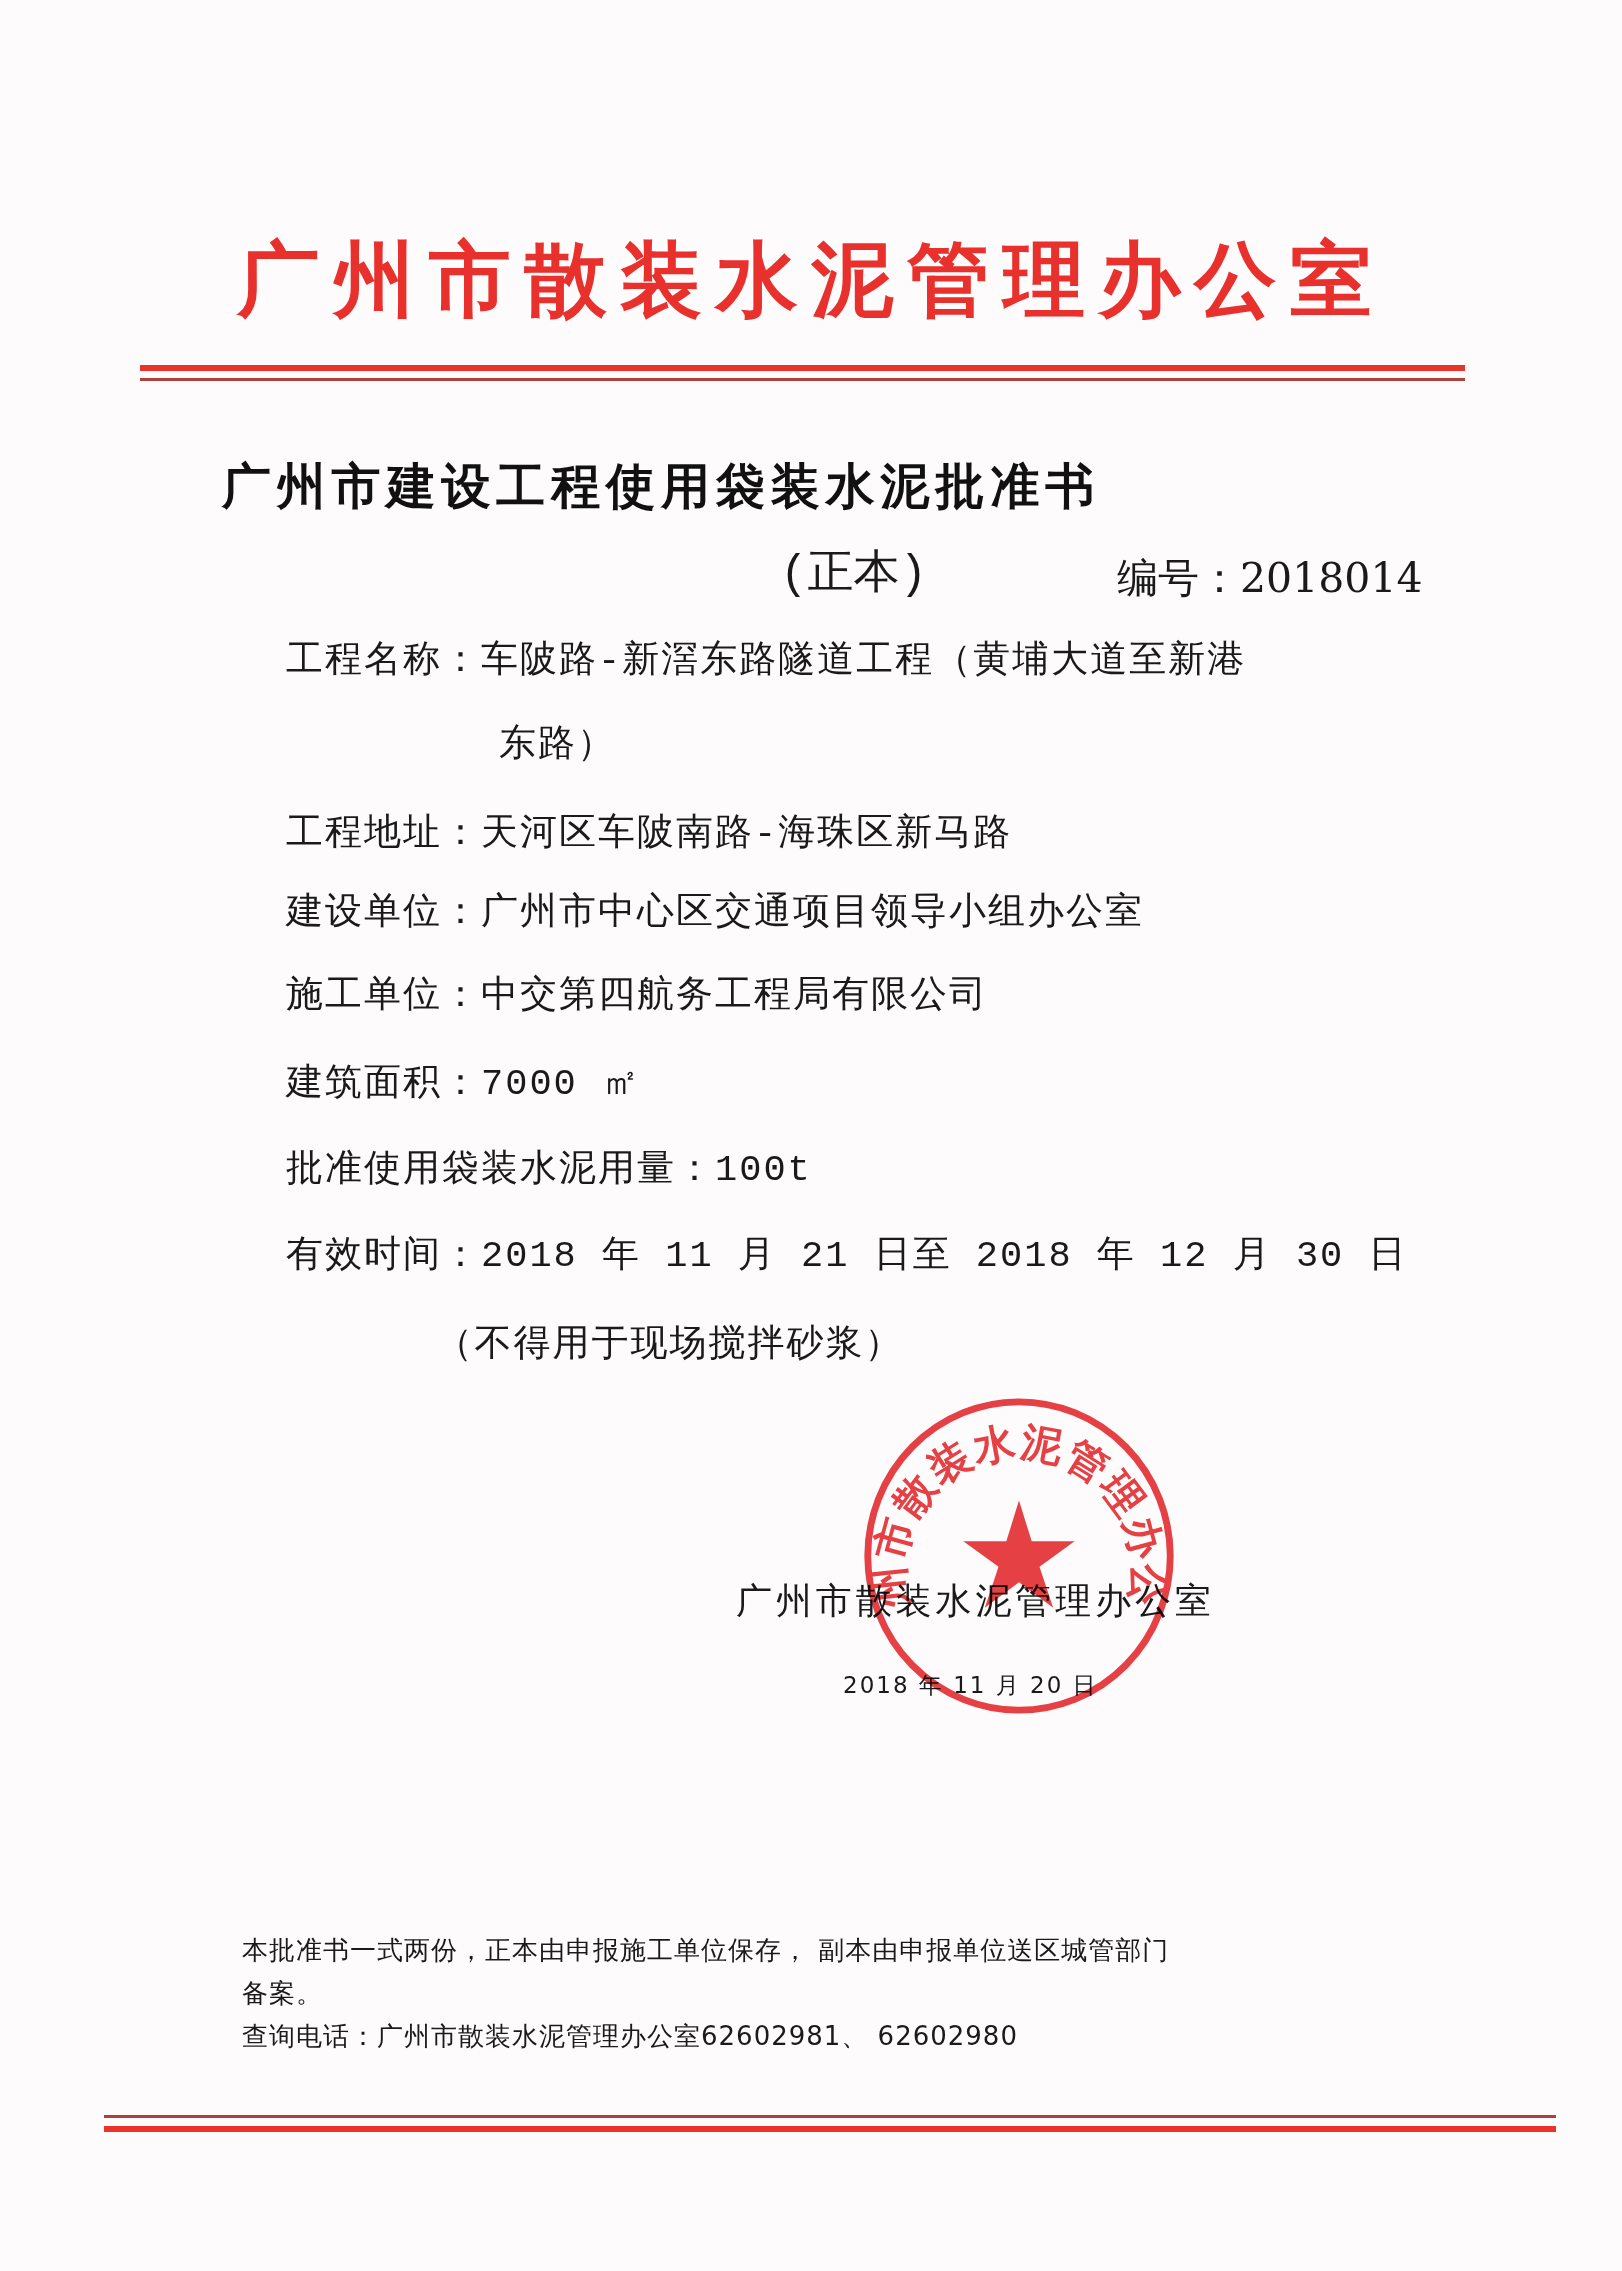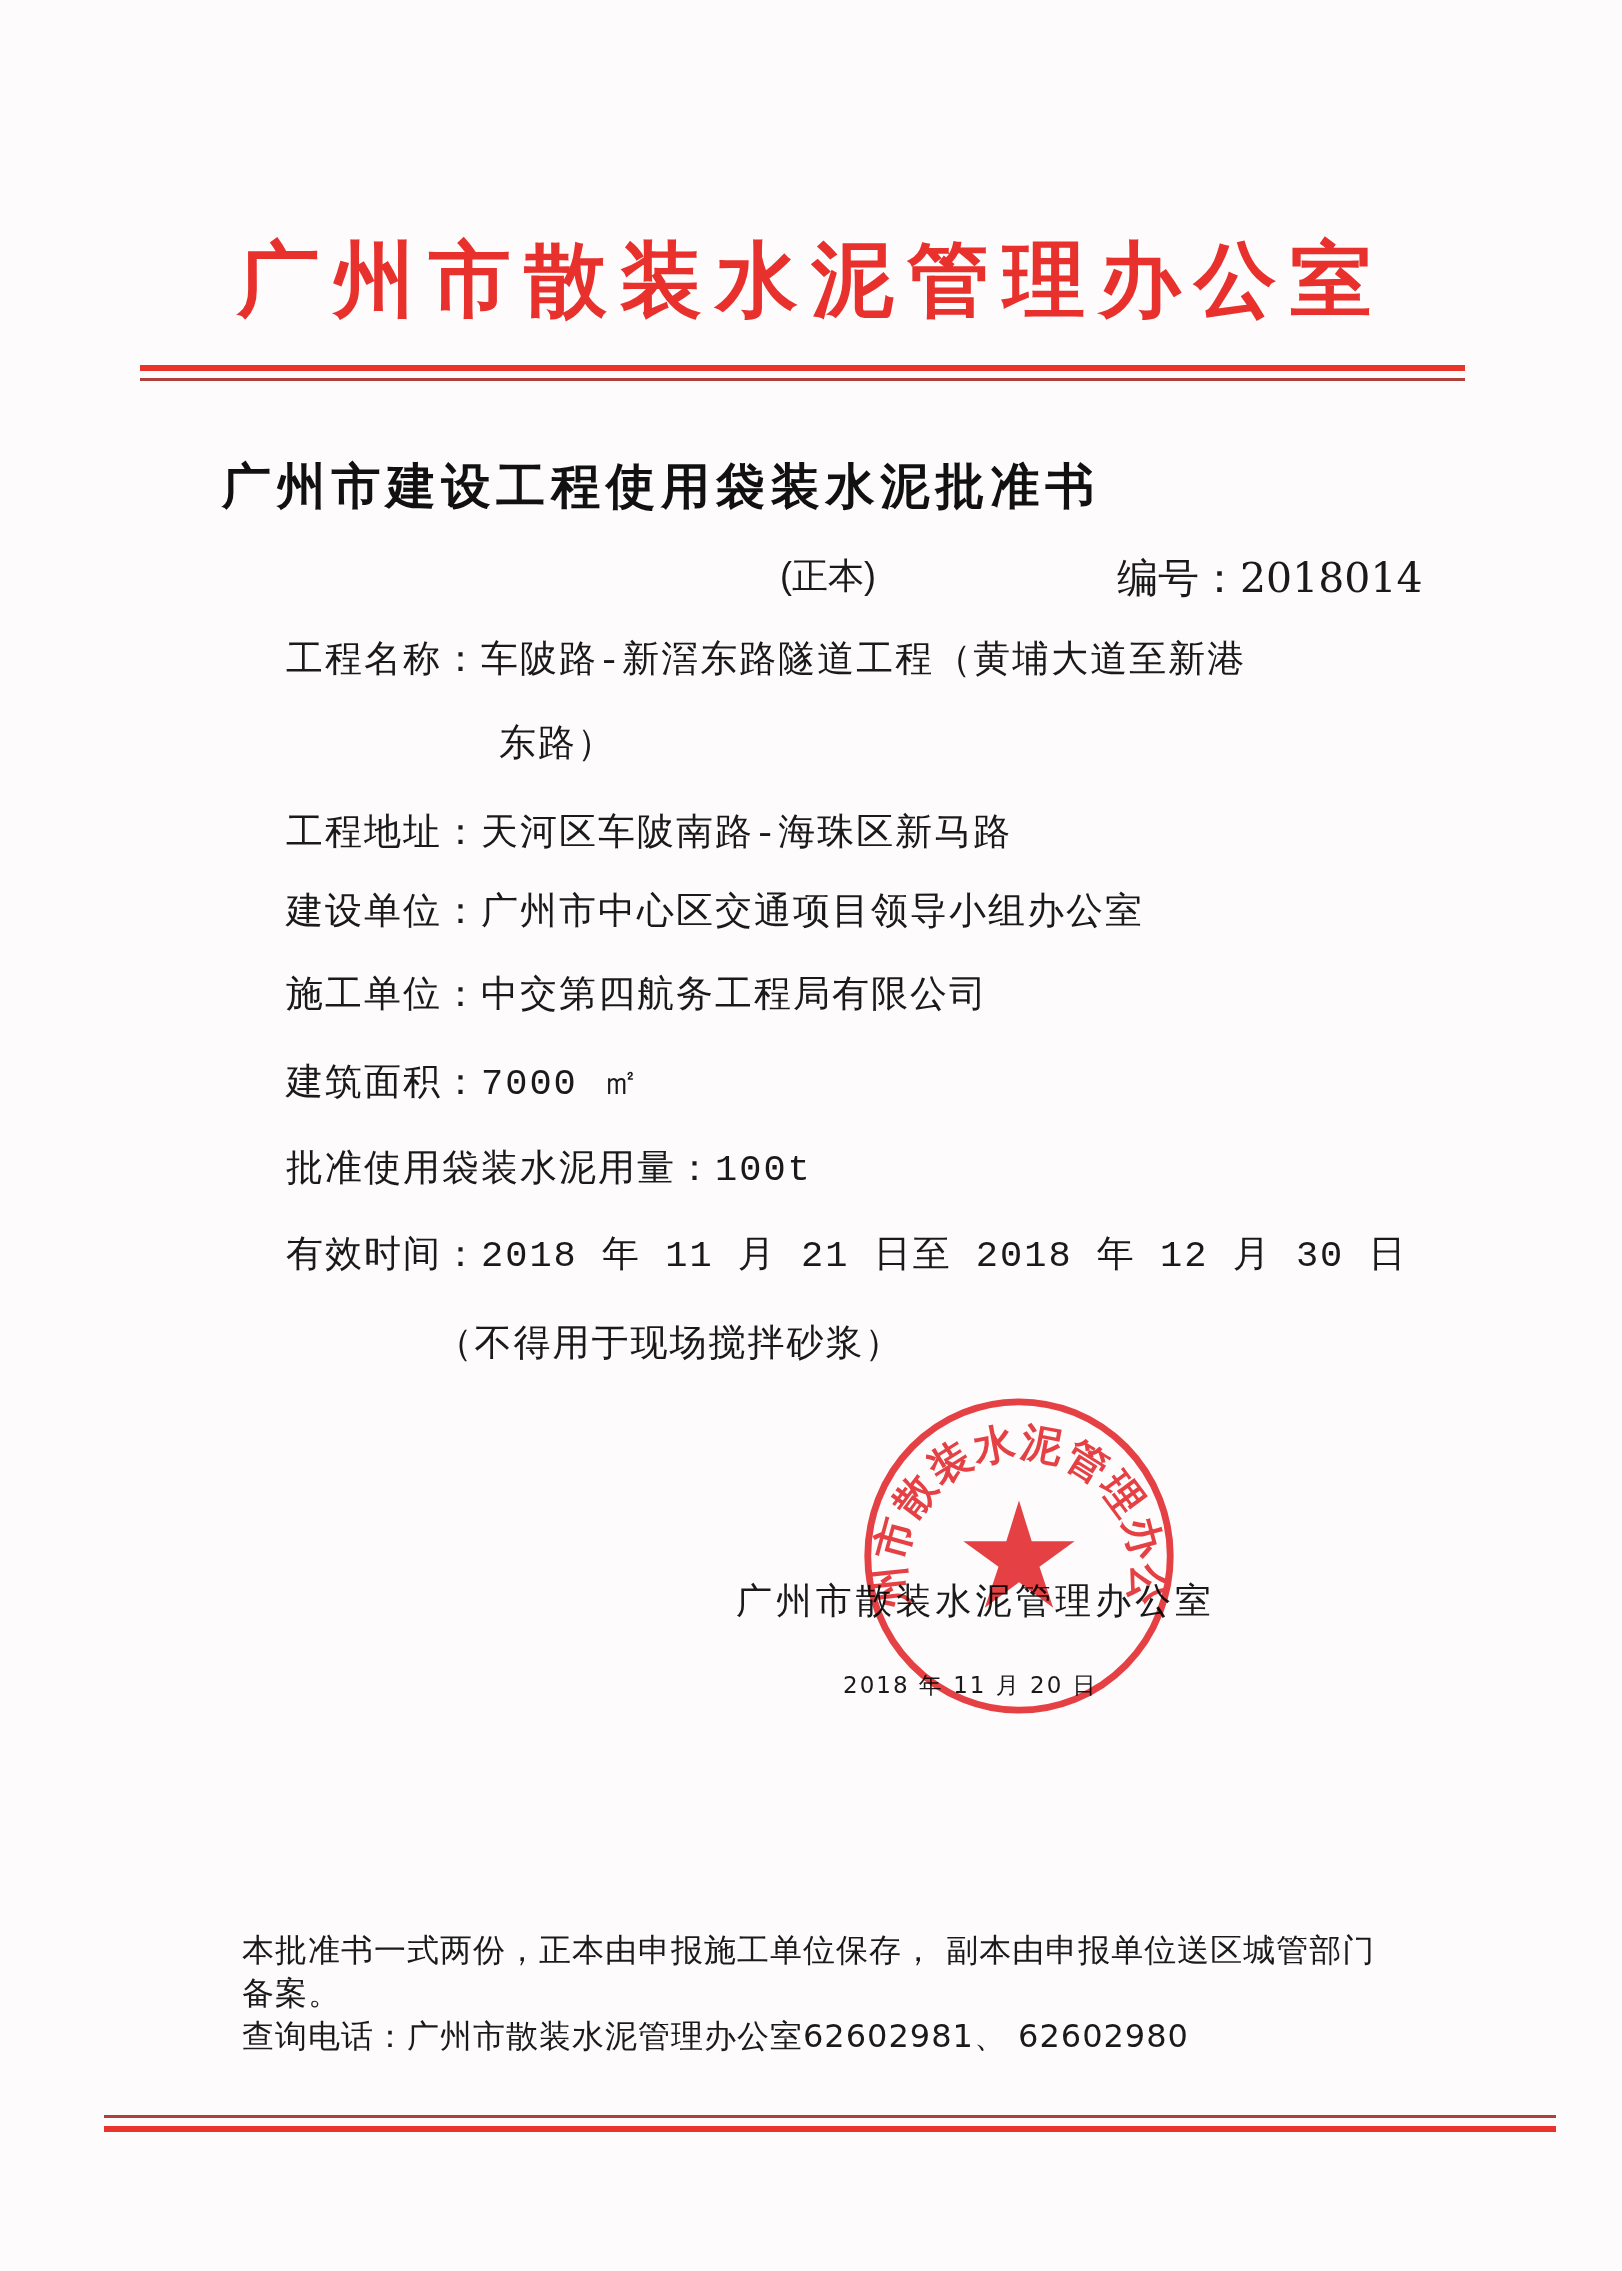--- a/index.html
+++ b/index.html
@@ -29,22 +29,22 @@
       text-align: center;
       font-family: "DejaVu Sans", "Liberation Sans", sans-serif;
       font-weight: bold;
       font-size: 49px;
       letter-spacing: 5.9px;
       line-height: 68px;
       color: #111;
     }
     .copy-type {
       left: 780px; top: 551px;
-      font-size: 36px; line-height: 49px;
-      font-family: Liberation Sans, sans-serif;
+      font-size: 46px; line-height: 49px;
+      font-family: Liberation Mono, monospace;
     }
     .doc-no {
       left: 1117px; top: 554px;
       font-size: 41px; line-height: 49px;
       font-family: "DejaVu Serif", "Liberation Serif", serif;
     }
     .field {
       left: 286px;
       font-family: Liberation Mono, monospace;
       font-size: 37px;
@@ -76,21 +76,21 @@
     .seal {
       left: 858px; top: 1395px;
       width: 322px; height: 322px;
       z-index: 3;
       opacity: 0.88;
       mix-blend-mode: multiply;
     }
     .footnote {
       left: 242px;
       font-family: "DejaVu Sans", "Liberation Sans", sans-serif;
-      font-size: 32px; line-height: 39px; letter-spacing: 1px;
+      font-size: 26px; line-height: 39px; letter-spacing: 1px;
       width: 1151px;
     }
   </style>
 </head>
 <body>
 
 <div class="abs masthead">广州市散装水泥管理办公室</div>
 <div class="abs rule" style="left:140px; top:365px; width:1325px; height:5.9px;"></div>
 <div class="abs rule-dark" style="left:140px; top:378px; width:1325px; height:2.9px;"></div>
 

